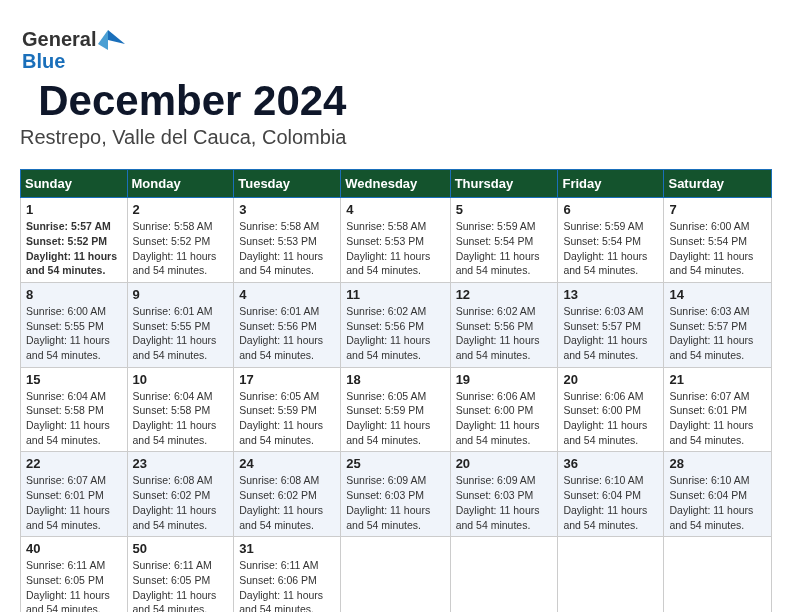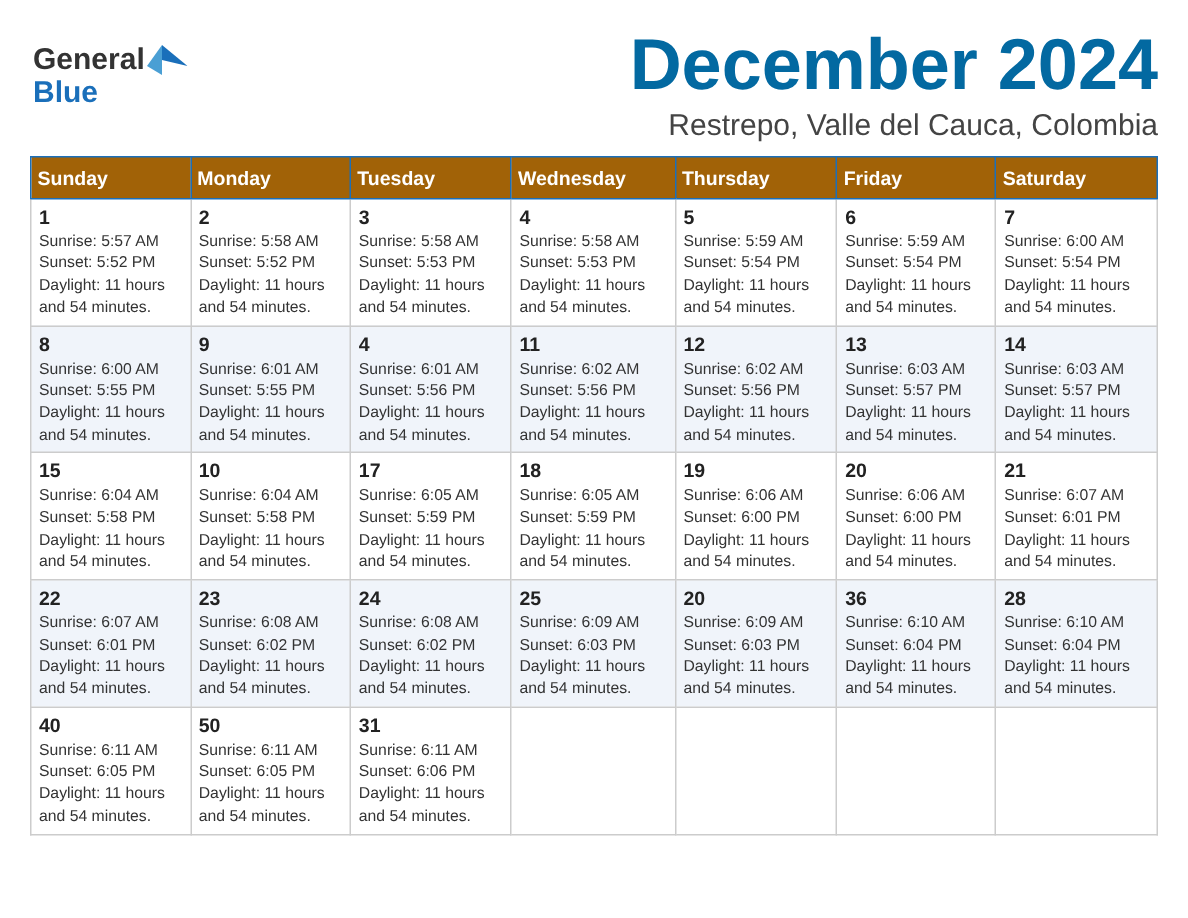--- a/index.html
+++ b/index.html
@@ -11,48 +11,49 @@
       overflow: hidden;
     }
     .page {
       width: 792px;
       padding: 18px 20px 10px 20px;
     }
     .header {
       display: flex;
       align-items: flex-start;
       justify-content: space-between;
-      margin-bottom: 8px;
+      margin-bottom: 20px;
+      flex-direction: column;
     }
     .logo {
       display: flex;
       align-items: center;
       margin-top: 4px;
     }
     .title-block {
       text-align: right;
     }
     .month-title {
-      font-size: 48px;
+      font-size: 42px;
       font-weight: bold;
-      color: #0369a1;
+      color: #0f172a;
       line-height: 1.1;
     }
     .location {
       font-size: 20px;
       color: #444;
       margin-top: 2px;
     }
     .calendar {
       width: 100%;
       border-collapse: collapse;
       font-size: 11px;
     }
     .calendar thead th {
-      background: #a16207;
+      background: #14532d;
       color: #fff;
       font-size: 13px;
       font-weight: bold;
       padding: 6px 4px;
       text-align: left;
       border: 1px solid #1a6fba;
     }
     .calendar tbody td {
       vertical-align: top;
       border: 1px solid #ccc;
@@ -112,21 +113,21 @@
         <th>Wednesday</th>
         <th>Thursday</th>
         <th>Friday</th>
         <th>Saturday</th>
       </tr>
     </thead>
     <tbody id="calendar-body">
     <tr>
           <td>
             <span class="day-num">1</span>
-            <div class="day-info" style="white-space: pre-line;">Sunrise: 5:57 AM
+            <div class="day-info" style="white-space: pre-line; font-weight: bold;">Sunrise: 5:57 AM
 Sunset: 5:52 PM
 Daylight: 11 hours
 and 54 minutes.</div>
           </td>
           <td>
             <span class="day-num">2</span>
             <div class="day-info" style="white-space: pre-line;">Sunrise: 5:58 AM
 Sunset: 5:52 PM
 Daylight: 11 hours
 and 54 minutes.</div>

